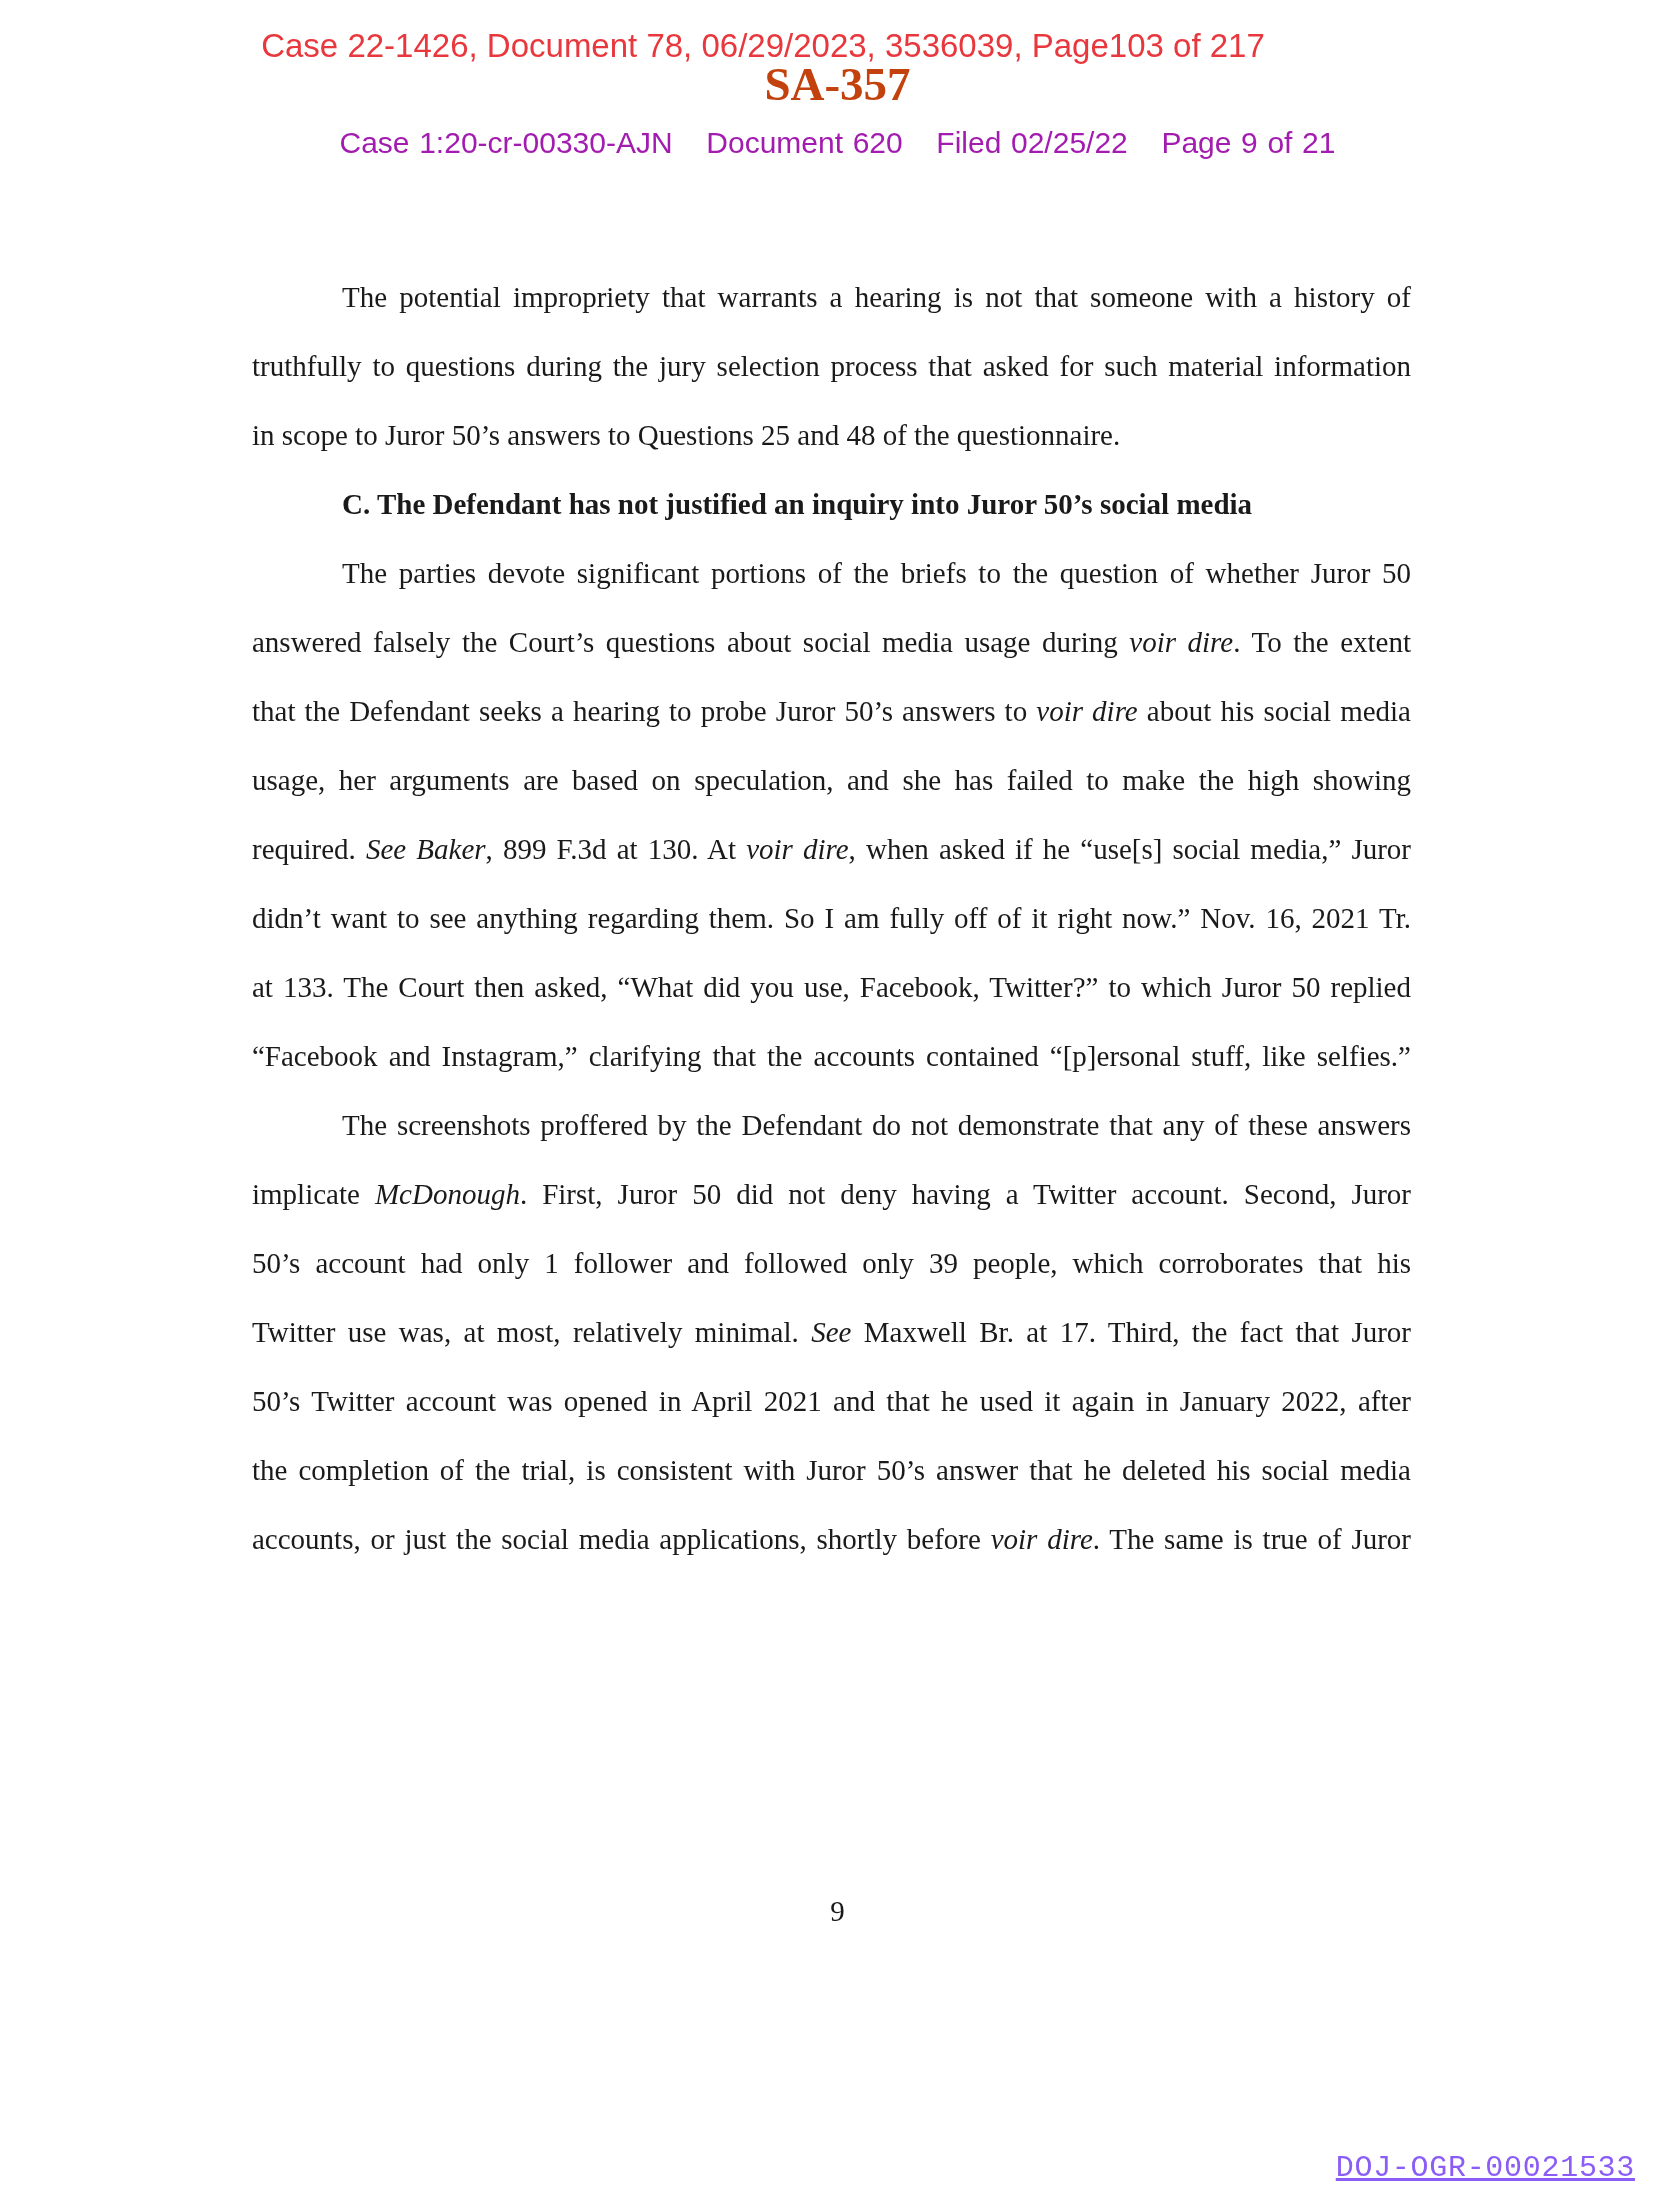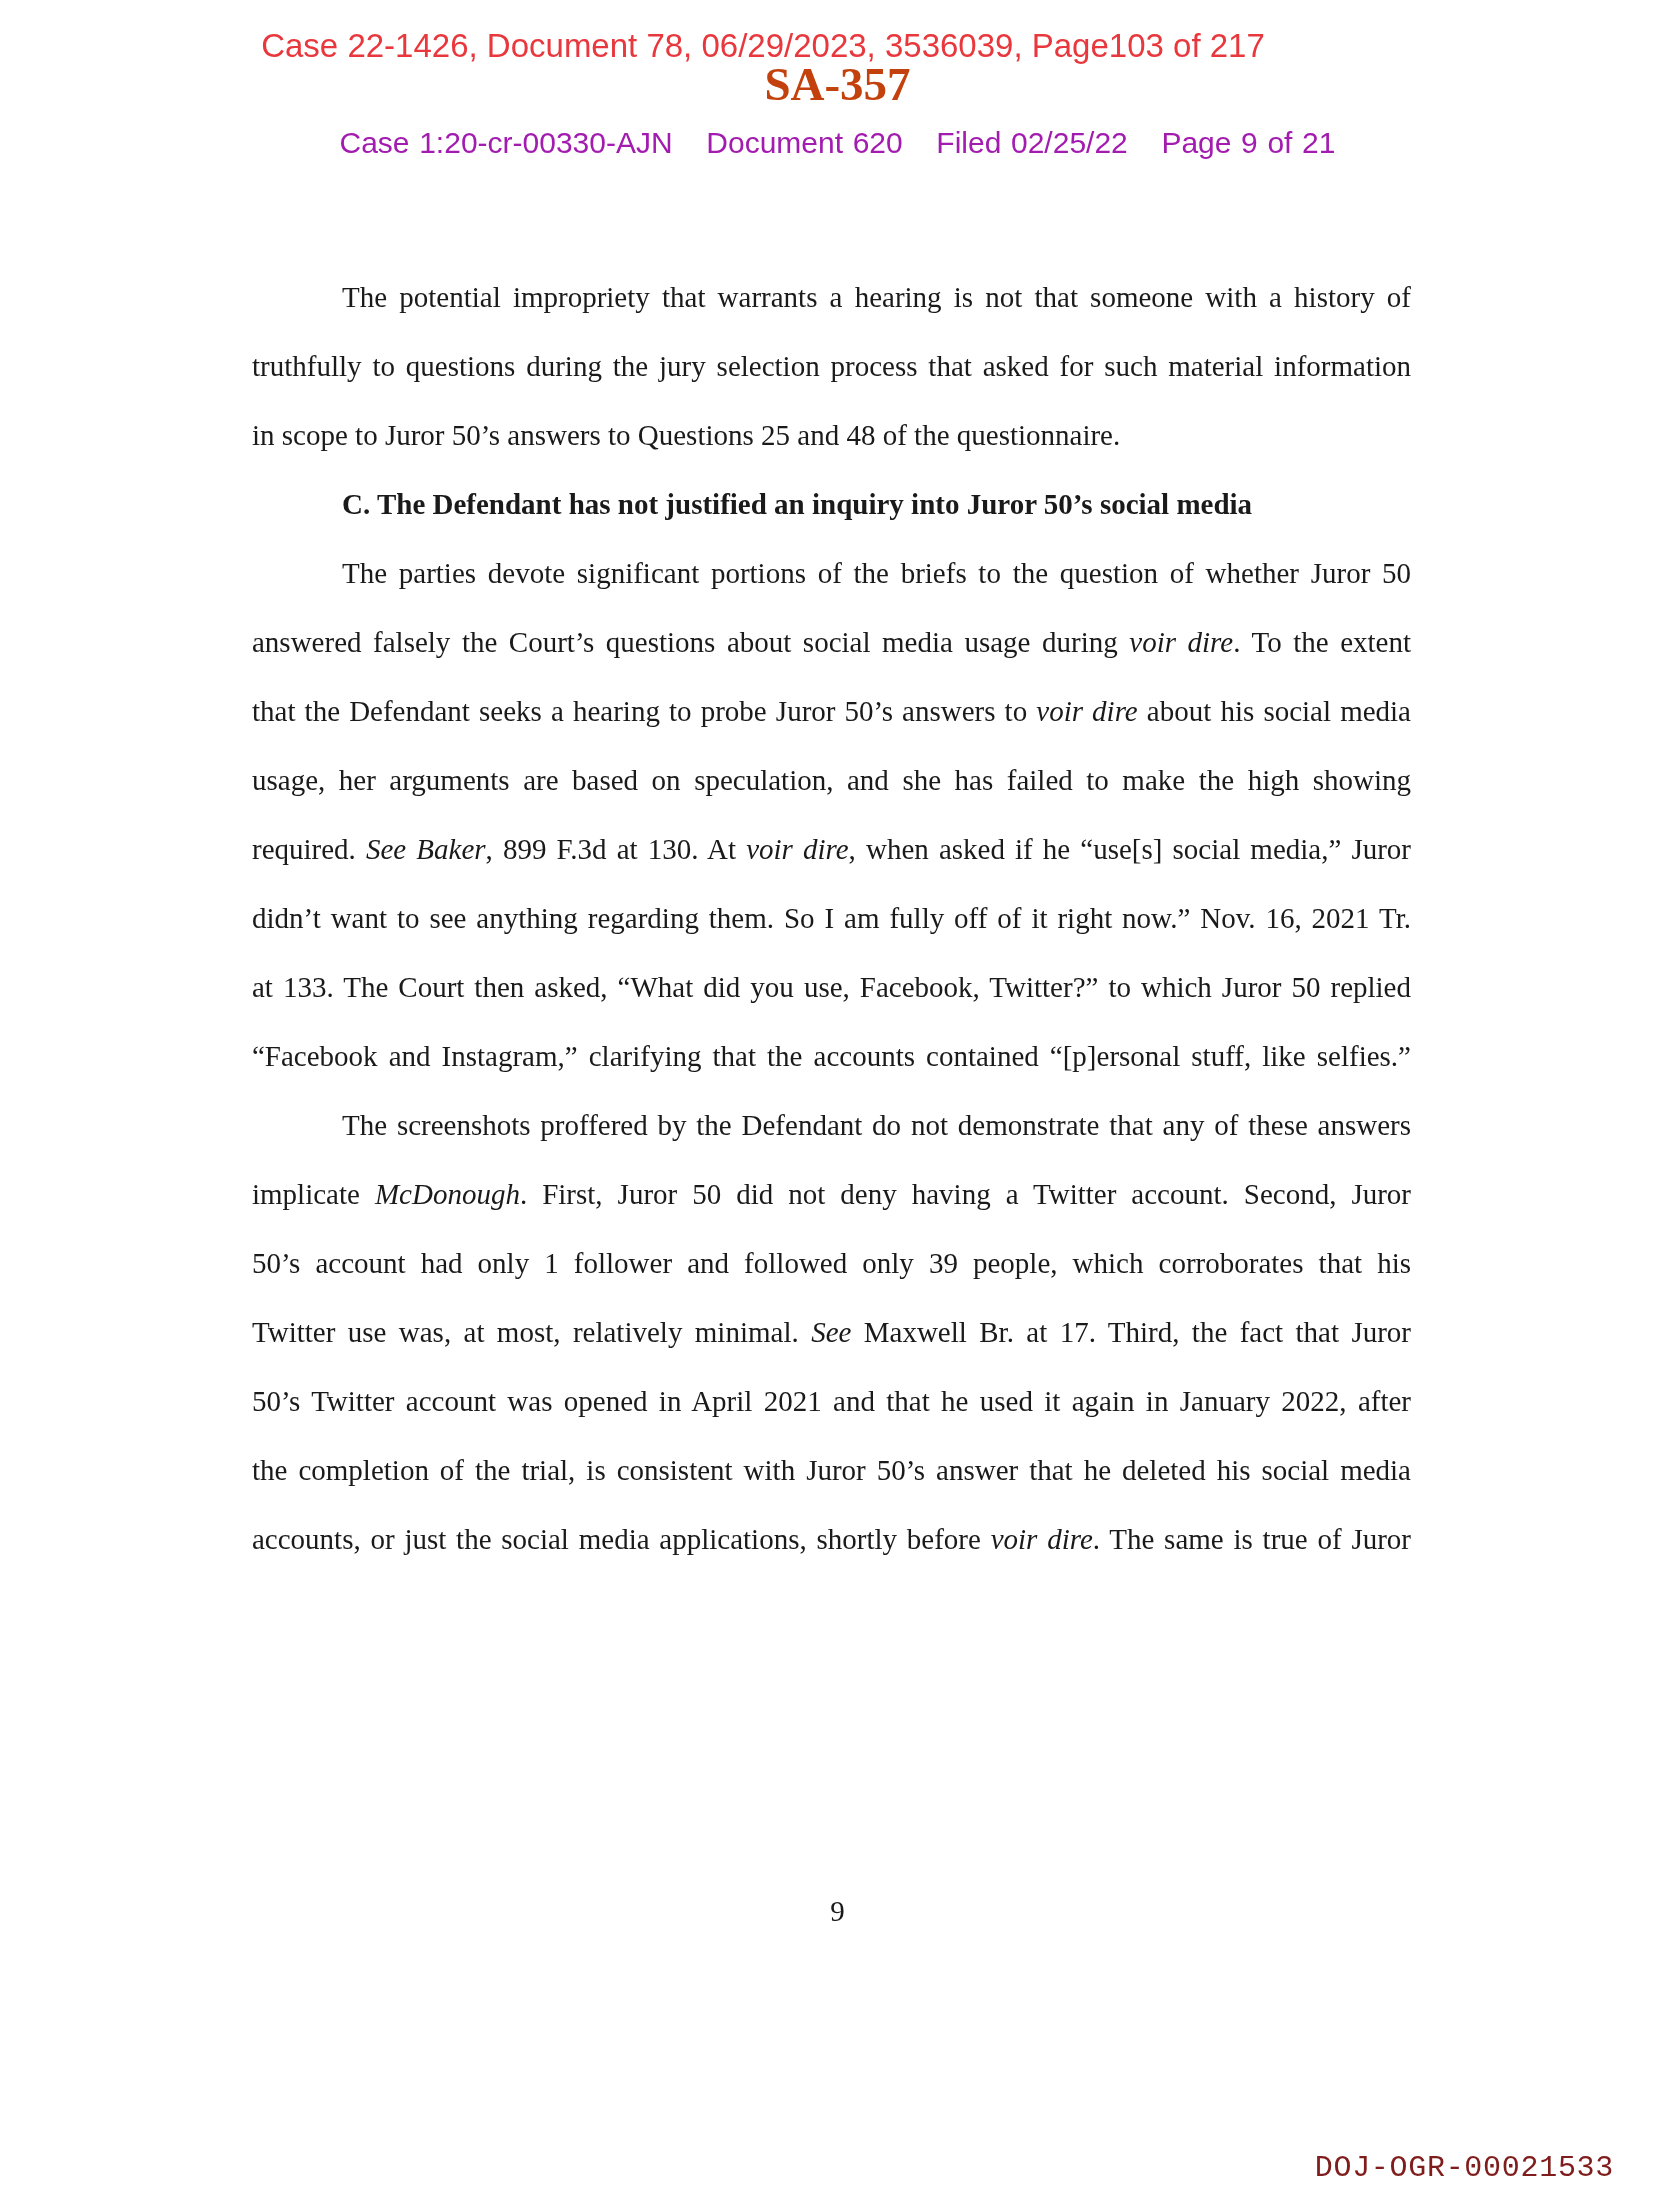--- a/index.html
+++ b/index.html
@@ -31,23 +31,24 @@
   }
   .body i { font-style:italic; }
   .line { display:block; text-align:justify; text-align-last:justify; white-space:nowrap; }
   .line.last { text-align-last:left; }
   .line.first { padding-left:90px; }
   .pagenum {
     position:absolute; top:1895px; left:0; width:1675px; text-align:center;
     font-family:"Liberation Serif", serif; font-size:29px; color:#1a1a1a;
   }
   .bates {
-    position:absolute; top:2151px; right:61px;
-    font-family:"Liberation Mono", monospace; font-size:30px; color:#7f1d1d;
+    position:absolute; top:2151px; right:40px;
+    font-family:"Liberation Mono", monospace; font-size:30px; color:#8b5cf6;
     letter-spacing:0.7px;
+    text-decoration:underline;
   }
 </style>
 </head>
 <body>
 
 <div class="stamp-red">Case 22-1426, Document 78, 06/29/2023, 3536039, Page103 of 217</div>
 <div class="sa-num">SA-357</div>
 <div class="stamp-blue">
   <span>Case 1:20-cr-00330-AJN</span>
   <span>Document 620</span>

